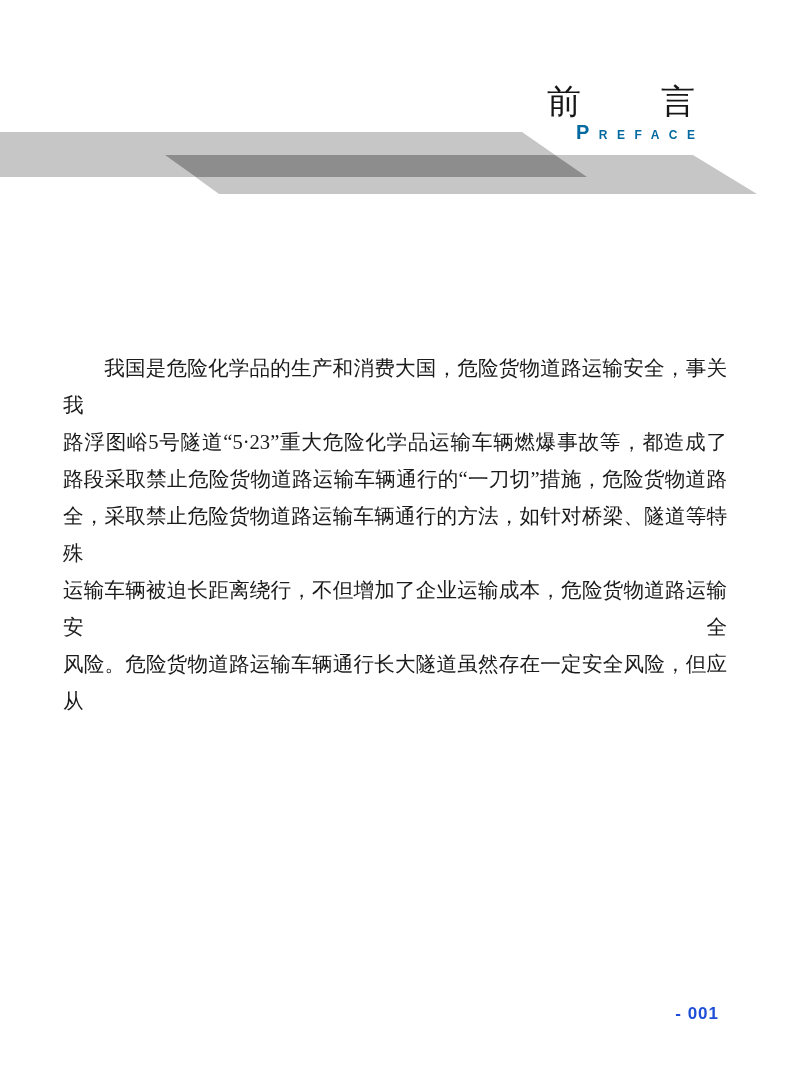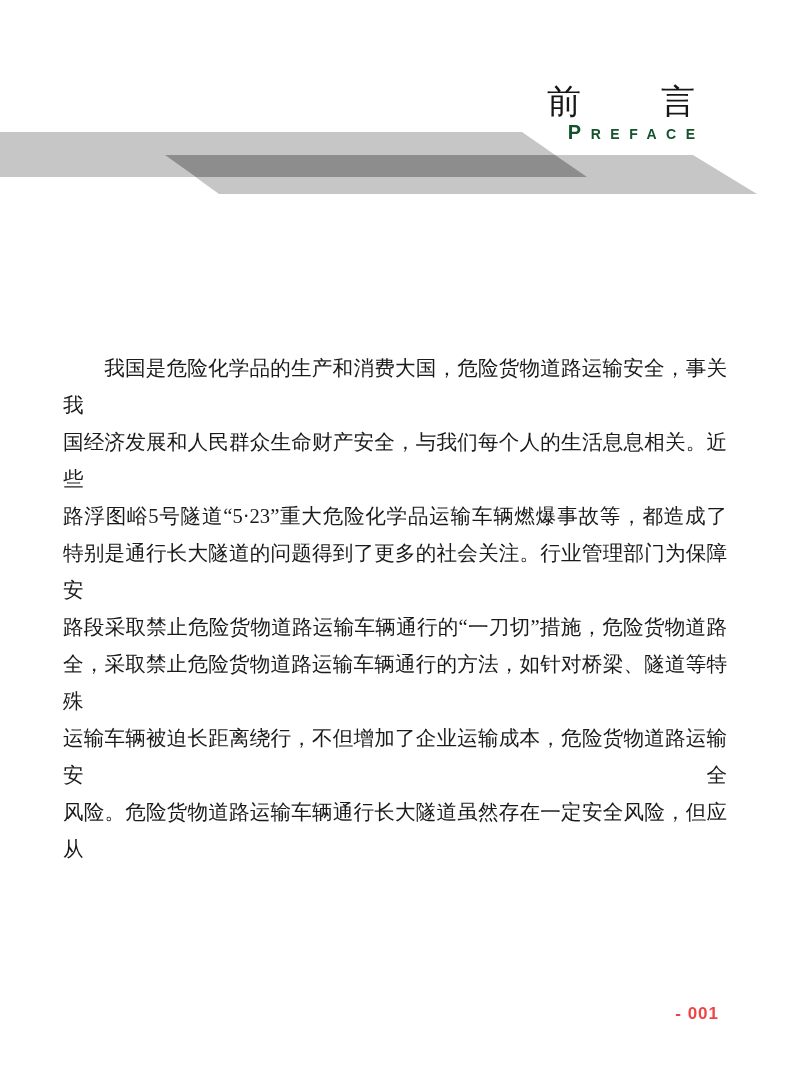--- a/index.html
+++ b/index.html
@@ -53,23 +53,23 @@
     letter-spacing: 80px;
     margin-right: -80px;
     white-space: nowrap;
   }
   .title-en {
     position: absolute;
     top: 123px;
     right: 95px;
     font-family: "Liberation Sans", "DejaVu Sans", sans-serif;
     font-weight: 700;
-    font-size: 14px;
+    font-size: 12px;
     line-height: 18px;
-    color: #14532d;
+    color: #0369a1;
     letter-spacing: 9.5px;
     margin-right: -9.5px;
     white-space: nowrap;
   }
   .title-en::first-letter {
     font-size: 20px;
   }
 
   
   .body-text {
@@ -98,43 +98,41 @@
 
   
   .page-number {
     position: absolute;
     top: 1004px;
     right: 71px;
     font-family: "Liberation Sans", "DejaVu Sans", sans-serif;
     font-weight: 600;
     font-size: 17px;
     letter-spacing: 1px;
-    color: #ef4444;
+    color: #1d4ed8;
   }
 </style>
 </head>
 <body>
 
 <div class="page">
 
   <div class="header-graphic">
     <div class="band band-upper"></div>
     <div class="band band-lower"></div>
     <div class="band band-overlap"></div>
   </div>
 
   <h1 class="title-zh">前言</h1>
 
   <div class="title-en">PREFACE</div>
 
   <main class="body-text" id="body-text">
       <div class="line fill indent">我国是危险化学品的生产和消费大国，危险货物道路运输安全，事关我</div>
-      <div class="line fill">国经济发展和人民群众生命财产安全，与我们每个人的生活息息相关。近些</div>
       <div class="line fill">路浮图峪5号隧道“5·23”重大危险化学品运输车辆燃爆事故等，都造成了</div>
-      <div class="line fill">特别是通行长大隧道的问题得到了更多的社会关注。行业管理部门为保障安</div>
       <div class="line fill">路段采取禁止危险货物道路运输车辆通行的“一刀切”措施，危险货物道路</div>
       <div class="line fill">全，采取禁止危险货物道路运输车辆通行的方法，如针对桥梁、隧道等特殊</div>
       <div class="line fill">运输车辆被迫长距离绕行，不但增加了企业运输成本，危险货物道路运输安全</div>
       <div class="line fill">风险。危险货物道路运输车辆通行长大隧道虽然存在一定安全风险，但应从</div>
     </main>
 
   <div class="page-number">- 001</div>
 
 </div>
 

